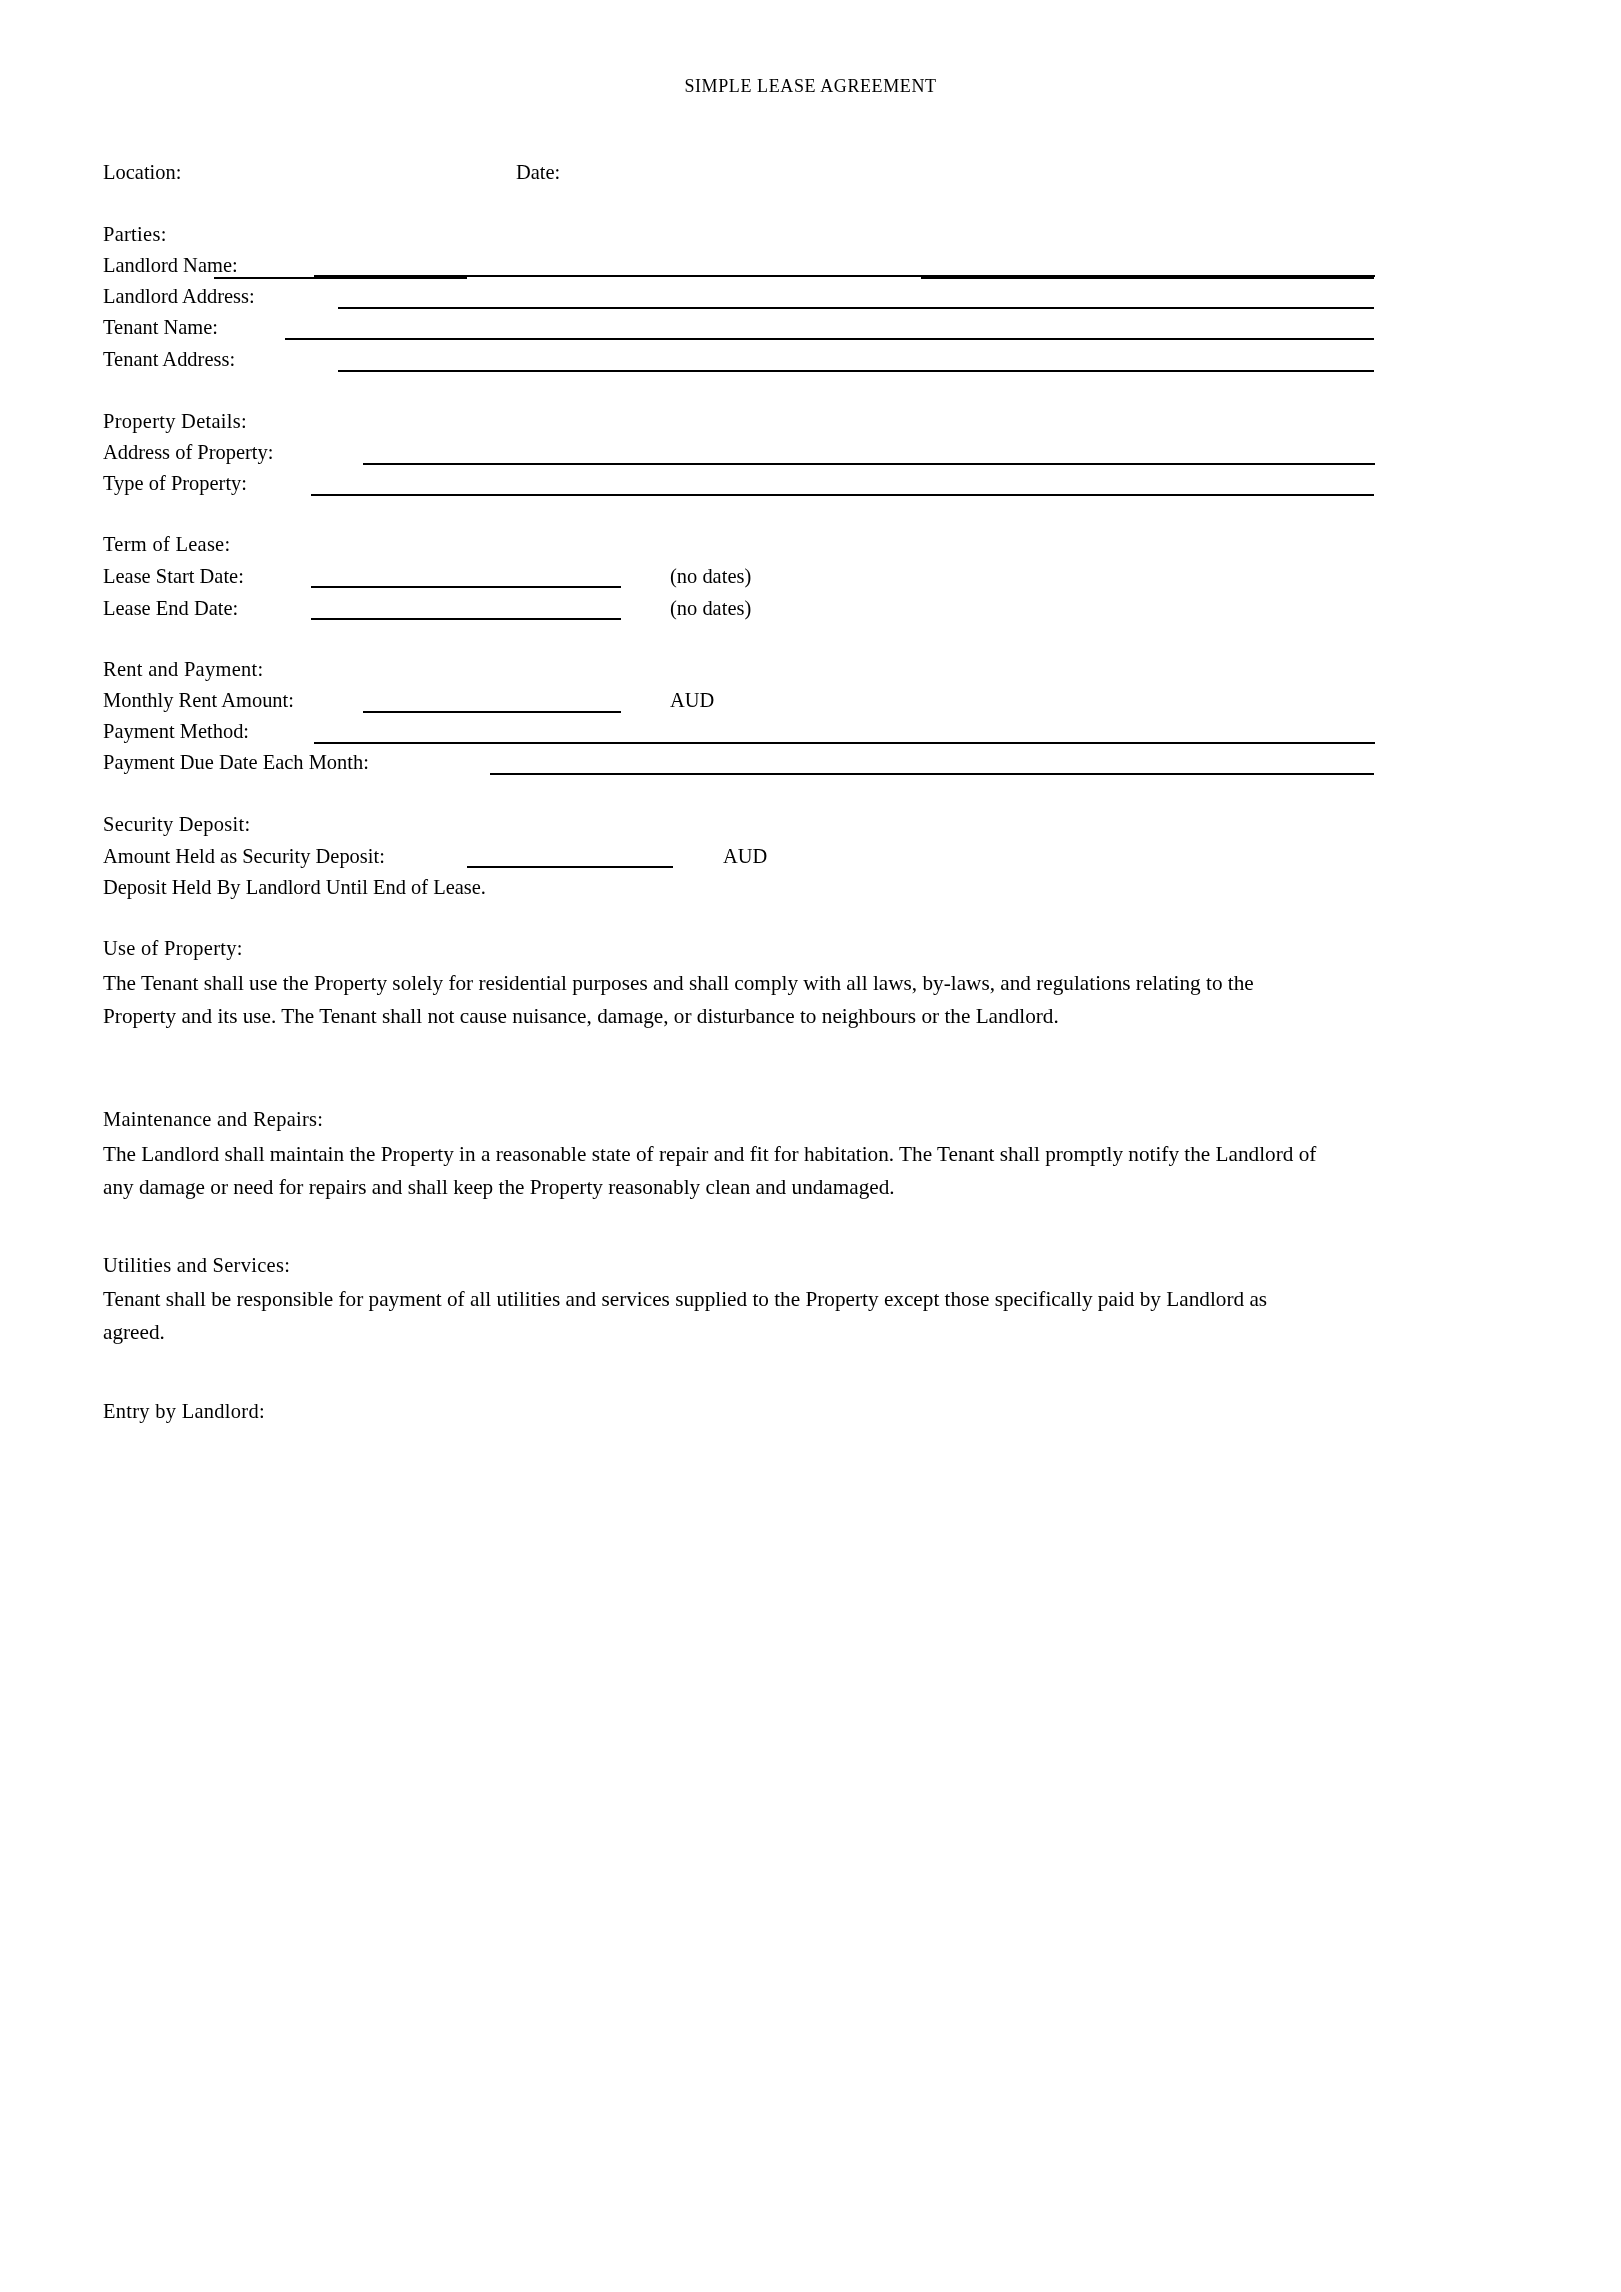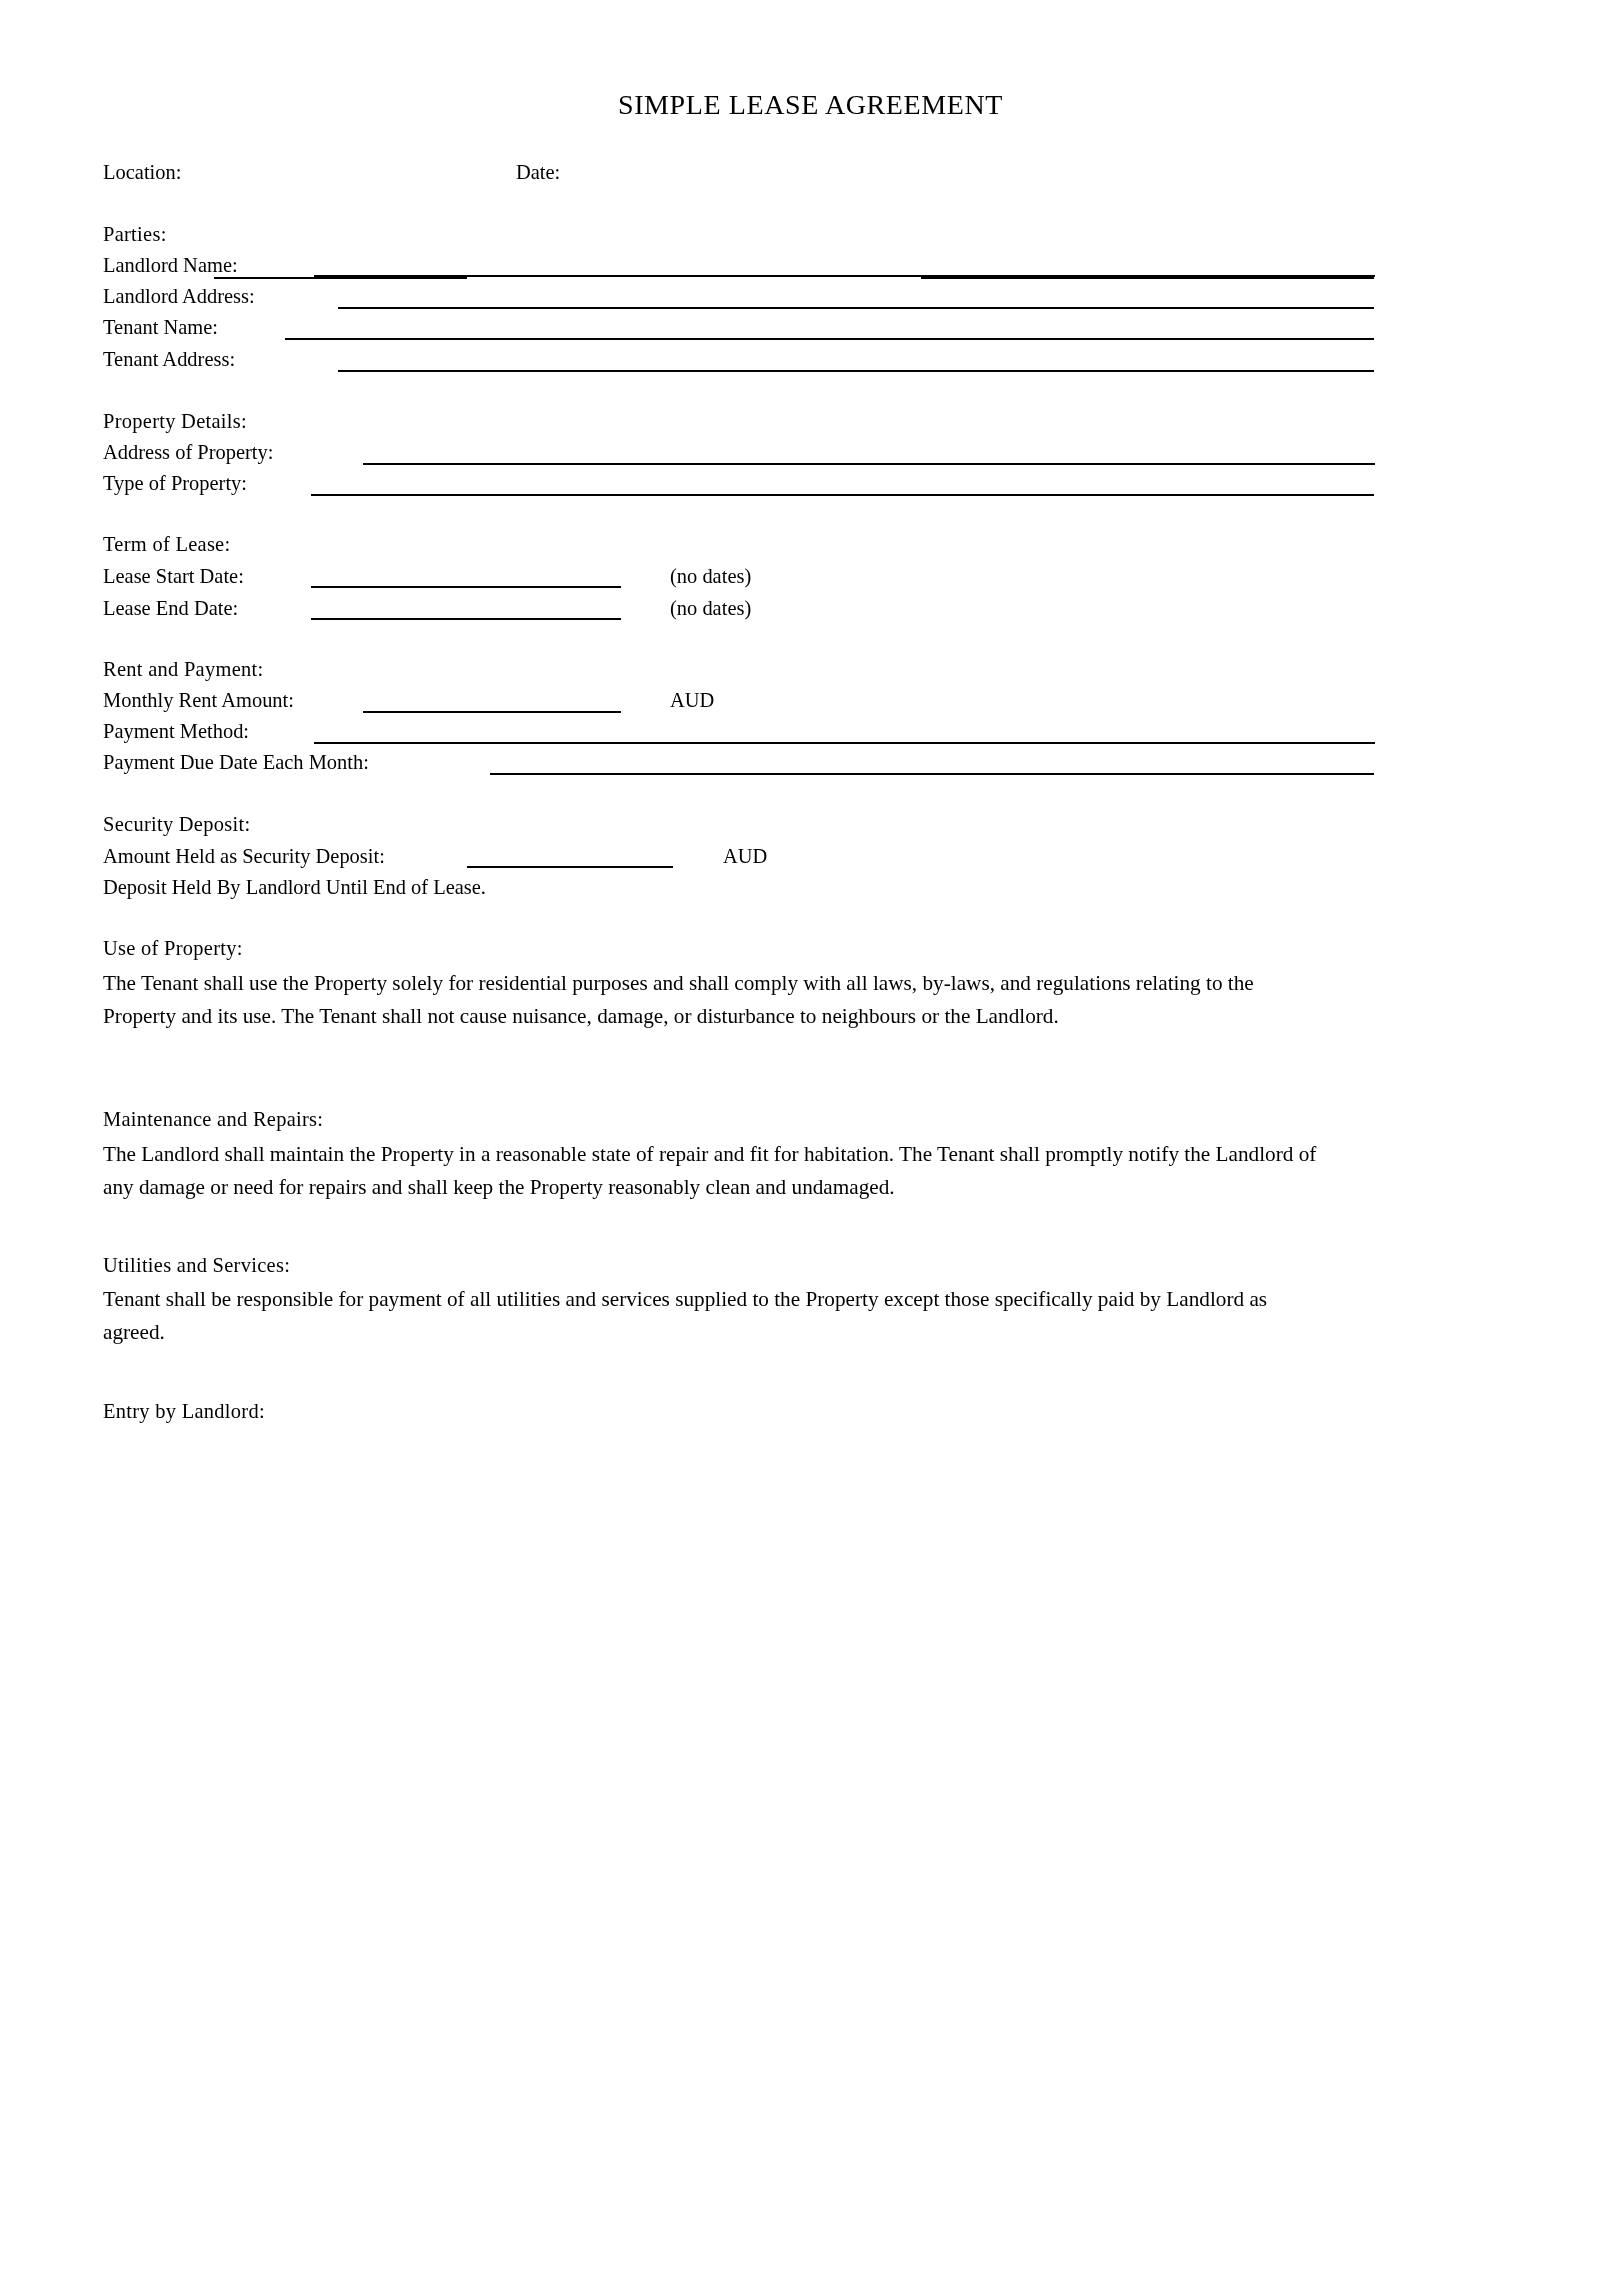--- a/index.html
+++ b/index.html
@@ -19,25 +19,24 @@
     overflow: hidden;
   }
 
   
   .doc-title {
     position: absolute;
     left: 0;
     top: 76px;
     width: 1621px;
     text-align: center;
-    font-size: 28px;
+    font-size: 18px;
     letter-spacing: 0.6px;
     line-height: 1.2;
     white-space: pre;
-    margin-top: 12px;
   }
 
   
   .t {
     position: absolute;
     font-size: 22px;
     line-height: 1.0;
     white-space: pre;
     transform: scaleX(0.93);
     transform-origin: left center;

